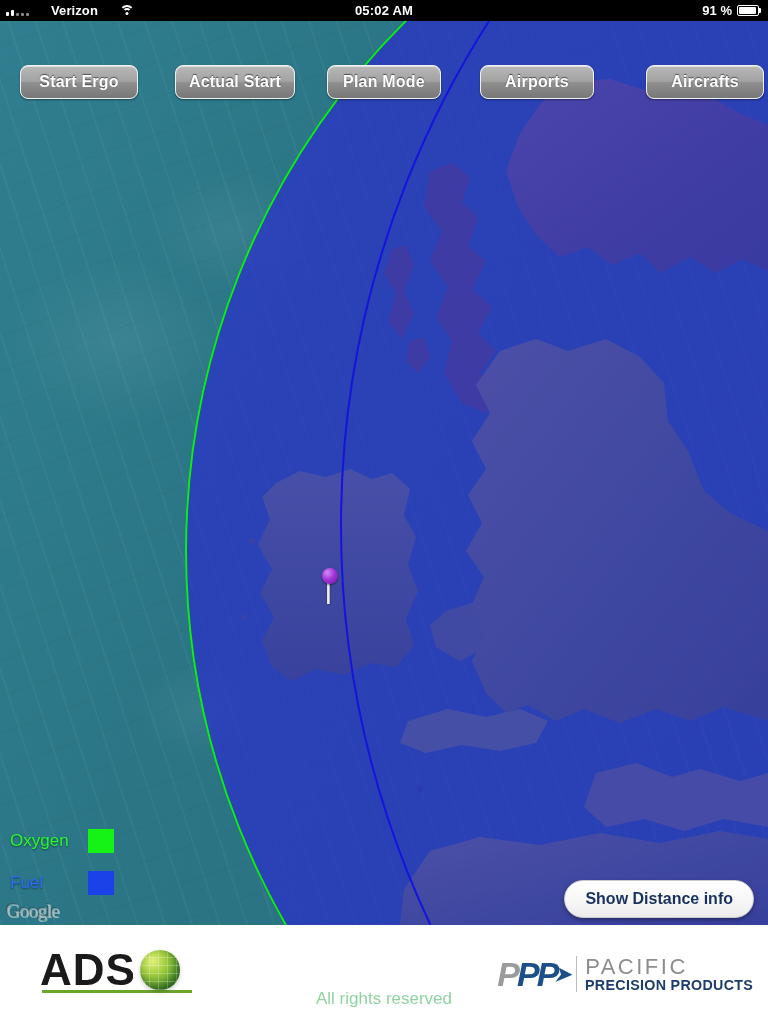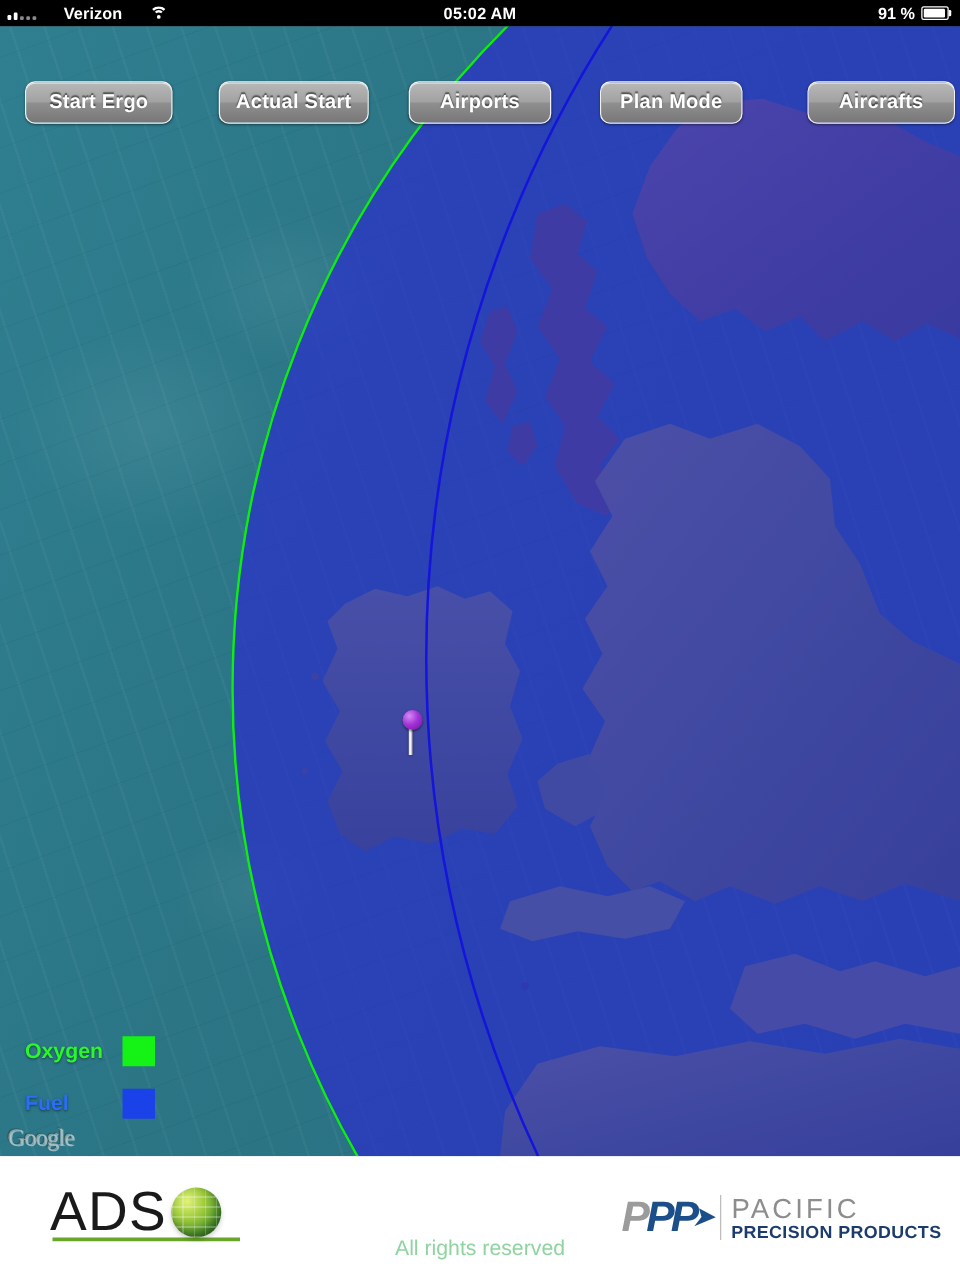--- a/index.html
+++ b/index.html
@@ -164,21 +164,21 @@
     box-shadow: 0 0 2px rgba(0,0,0,.5);
   }
   .pin .head {
     position: absolute; left: 0; top: 0; width: 16px; height: 16px;
     border-radius: 50%;
     background: radial-gradient(circle at 34% 30%, #d58bf4 0%, #a334d8 45%, #6f129b 100%);
     box-shadow: 0 1px 2px rgba(0,0,0,.55);
   }
 
   
-  .legend { position: absolute; left: 20px; bottom: 30px; z-index: 30; font-weight: bold; }
+  .legend { position: absolute; left: 10px; bottom: 30px; z-index: 30; }
   .legend-row { display: flex; align-items: center; margin-bottom: 18px; }
   .legend-row:last-child { margin-bottom: 0; }
   .legend-label {
     width: 78px; font-size: 17px; text-shadow: 0 1px 2px rgba(0,0,0,.5);
   }
   .legend-row.oxygen .legend-label { color: #2bf82b; }
   .legend-row.fuel .legend-label { color: #2b6cf8; }
   .sw { width: 26px; height: 24px; }
   .legend-row.oxygen .sw { background: #15f215; }
   .legend-row.fuel .sw { background: #1b42e8; }
@@ -206,21 +206,21 @@
     display: flex; align-items: center; justify-content: center;
   }
 
   
   .footer {
     position: absolute; left: 0; top: 925px; width: 768px; height: 99px;
     background: #fff; overflow: hidden;
   }
   .ads-logo { position: absolute; left: 40px; top: 20px; display: flex; align-items: center; }
   .ads-text {
-    font-size: 44px; font-weight: normal; letter-spacing: 1px;
+    font-size: 44px; font-weight: bold; letter-spacing: 1px;
     color: #1a1a1a;
     font-family: "Liberation Sans", sans-serif;
     -webkit-text-stroke: 0px;
   }
   .ads-underline {
     position: absolute; left: 2px; bottom: 2px; width: 150px; height: 3px;
     background: #6aa62a;
   }
   .ads-globe {
     width: 40px; height: 40px; border-radius: 50%; margin-left: 4px;
@@ -352,22 +352,22 @@
 
       <div class="ocean-inner"></div>
       <div class="range-fill"></div>
       <div class="range-green"></div>
       <div class="range-blue"></div>
     </div>
 
     <div class="toolbar">
       <div class="btn">Start Ergo</div>
       <div class="btn">Actual Start</div>
+      <div class="btn">Plan Mode</div>
       <div class="btn">Airports</div>
-      <div class="btn">Plan Mode</div>
       <div class="btn">Aircrafts</div>
     </div>
 
     <div class="pin">
       <span class="stick"></span>
       <span class="head"></span>
     </div>
 
     <div class="legend">
       <div class="legend-row oxygen">
@@ -375,20 +375,21 @@
         <span class="sw"></span>
       </div>
       <div class="legend-row fuel">
         <span class="legend-label">Fuel</span>
         <span class="sw"></span>
       </div>
     </div>
 
     <div class="gwm">Google</div>
 
+    <div class="dist-btn">Show Distance info</div>
   </div>
 
   <div class="footer">
     <div class="ads-logo">
       <div style="position:relative;">
         <span class="ads-text">ADS</span>
         <span class="ads-underline"></span>
       </div>
       <span class="ads-globe"></span>
     </div>

